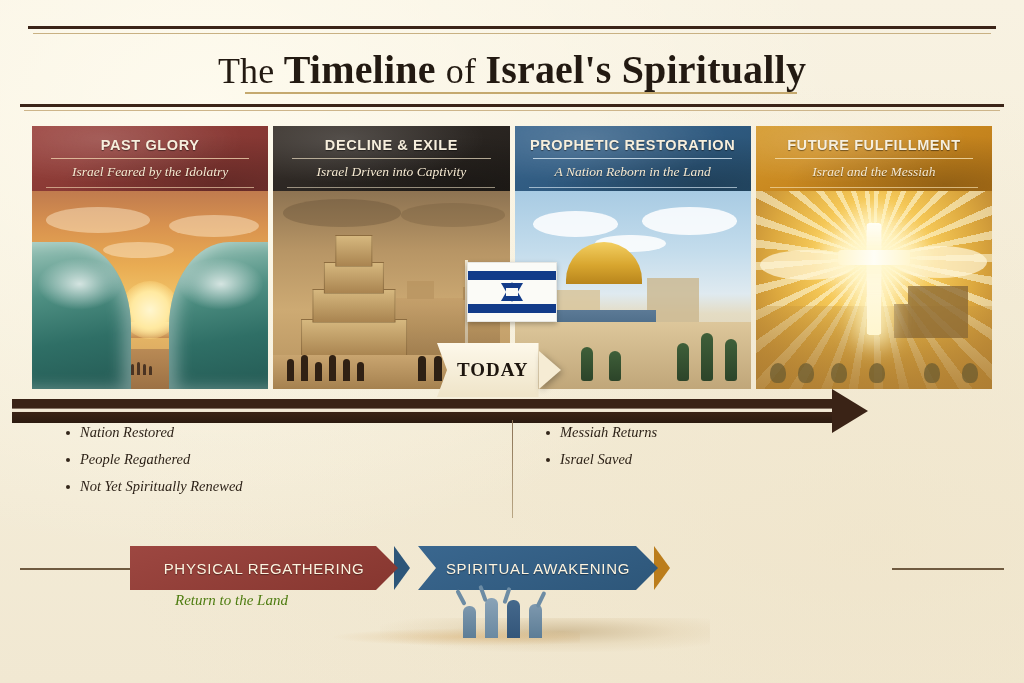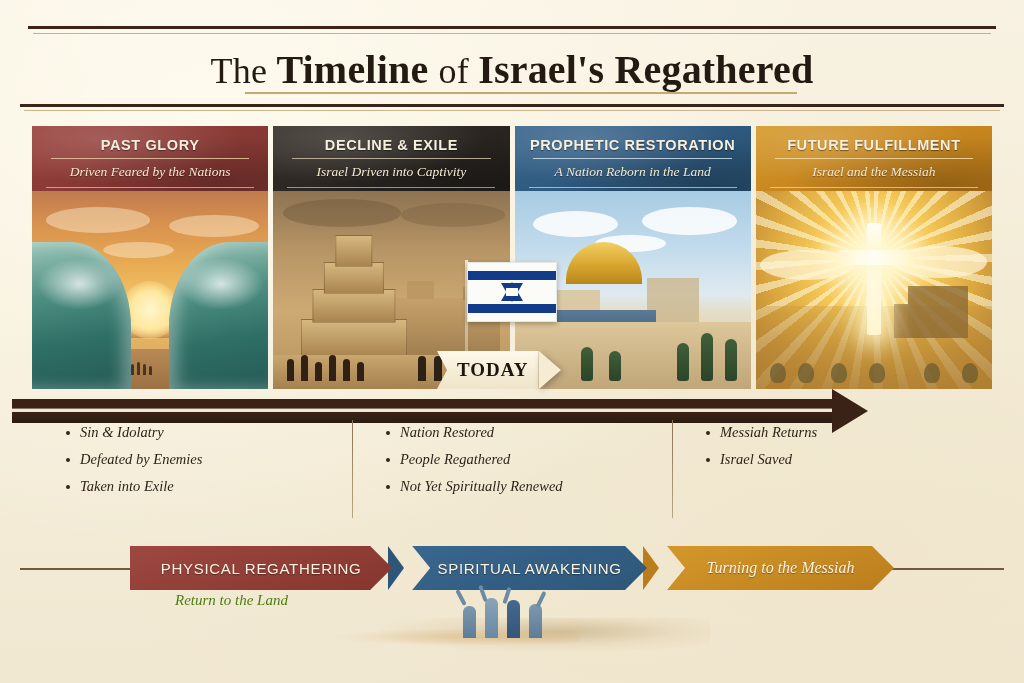--- a/index.html
+++ b/index.html
@@ -170,21 +170,21 @@
   .star{position:absolute;left:50%;top:50%;transform:translate(-50%,-50%);width:22px;height:22px;}
   .star .tri{position:absolute;left:0;top:0;width:0;height:0;
     border-left:11px solid transparent;border-right:11px solid transparent;}
   .star .up{border-bottom:19px solid #123b89;top:1px;}
   .star .dn{border-top:19px solid #123b89;top:2px;}
   .star .cut{position:absolute;left:5px;top:7px;width:12px;height:8px;background:#fbfbf7;}
 
   
   .today{position:absolute;left:437px;top:351px;height:38px;z-index:7;
     display:flex;align-items:center;}
-  .today-body{position:relative;height:38px;padding:0 10px 0 20px;
+  .today-body{position:relative;height:54px;padding:0 10px 0 20px;
     display:flex;align-items:center;
     background:linear-gradient(180deg,#fdf8ea,#efe4c8);
     box-shadow:0 2px 6px rgba(0,0,0,.3);
     clip-path:polygon(0 0,100% 0,100% 100%,0 100%,10px 50%);}
   .today-body span{font-family:"Liberation Serif",serif;font-weight:700;font-size:19px;
     letter-spacing:1px;color:#1d150e;}
   .today-tip{width:0;height:0;border-top:19px solid transparent;border-bottom:19px solid transparent;
     border-left:22px solid #f6ecd4;filter:drop-shadow(2px 2px 3px rgba(0,0,0,.28));}
 
   
@@ -249,33 +249,33 @@
 <body>
 
 <div class="paper-grain"></div>
 
 <div class="stage">
 
   <div class="rule rule-top-1"></div>
   <div class="rule rule-top-2"></div>
 
   <div class="title">
-    <span class="t-light">The </span><span class="t-bold">Timeline </span><span class="t-light">of </span><span class="t-bold">Israel's Regathered</span>
+    <span class="t-light">The </span><span class="t-bold">Timeline </span><span class="t-light">of </span><span class="t-bold">Israel's Spiritually</span>
   </div>
   <div class="title-underline"></div>
   <div class="rule rule-head"></div>
   <div class="rule rule-head-2"></div>
 
   <div class="panels">
 
     <div class="panel p1">
       <div class="panel-head">
         <div class="ph-title">PAST GLORY</div>
         <div class="ph-div"></div>
-        <div class="ph-sub">Driven Feared by the Nations</div>
+        <div class="ph-sub">Israel Feared by the Idolatry</div>
         <div class="ph-botline"></div>
       </div>
       <div class="panel-art">
         <div class="art-sea">
           <div class="cloudy" style="left:6%;top:8%;width:44%;height:13%;"></div>
           <div class="cloudy" style="right:4%;top:12%;width:38%;height:11%;"></div>
           <div class="cloudy" style="left:30%;top:26%;width:30%;height:8%;"></div>
           <div class="ground"></div>
           <div class="sunband"></div>
           <div class="sun"></div>
@@ -401,27 +401,20 @@
     </div>
     <div class="today-tip"></div>
   </div>
 
   <div class="tl-arrow">
     <div class="tl-bar"></div>
     <div class="tl-head"></div>
   </div>
 
   <div class="bullets">
-    <div class="bcol c2">
-      <ul>
-        <li>Sin &amp; Idolatry</li>
-        <li>Defeated by Enemies</li>
-        <li>Taken into Exile</li>
-      </ul>
-    </div>
     <div class="bcol c3">
       <ul>
         <li>Nation Restored</li>
         <li>People Regathered</li>
         <li>Not Yet Spiritually Renewed</li>
       </ul>
     </div>
     <div class="bcol c4">
       <ul>
         <li>Messiah Returns</li>
@@ -434,23 +427,20 @@
   <div class="proc-rule-r"></div>
   <div class="process">
     <div class="chev red">
       <span>PHYSICAL REGATHERING</span>
     </div>
     <div class="notch n1"></div>
     <div class="chev blue">
       <span>SPIRITUAL AWAKENING</span>
     </div>
     <div class="notch n2"></div>
-    <div class="chev gold">
-      <span>Turning to the Messiah</span>
-    </div>
   </div>
   <div class="proc-cap">Return to the Land</div>
 
   <div class="sand"></div>
   <div class="sand2"></div>
   <div class="worship">
     <i></i>
       <i></i>
       <i></i>
       <i></i>

